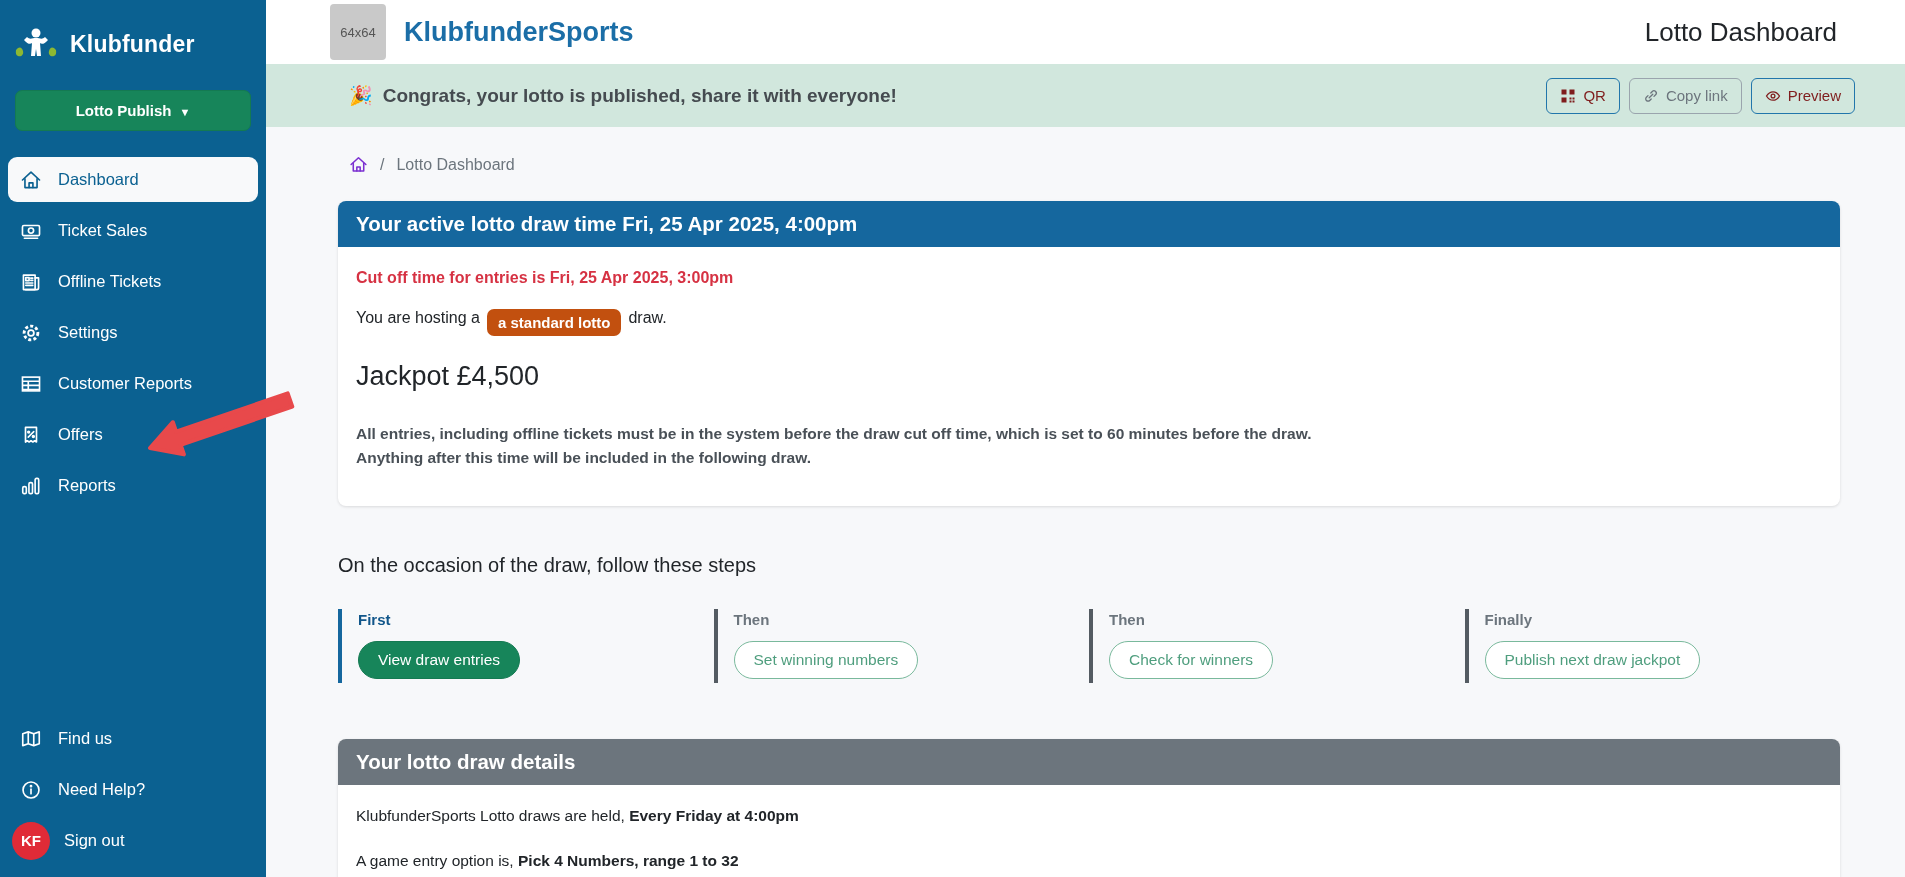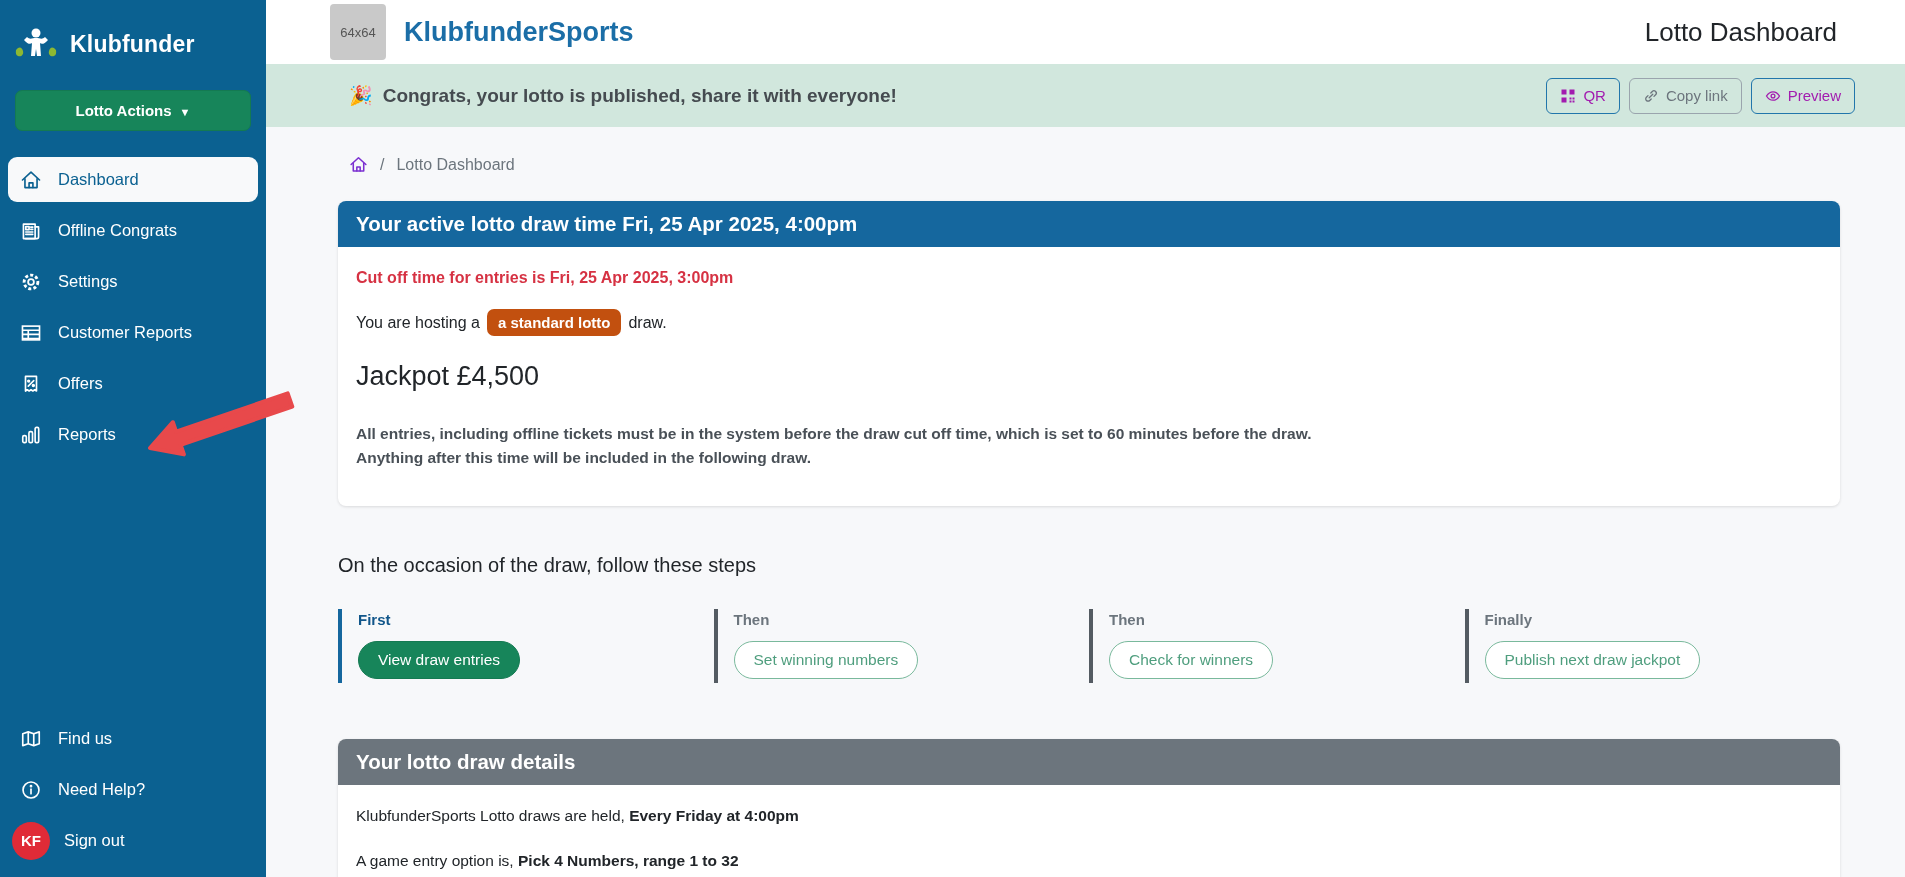--- a/index.html
+++ b/index.html
@@ -26,35 +26,35 @@
   .main { position:absolute; left:266px; top:0; width:1639px; height:877px; }
   .topbar { height:64px; background:#ffffff; display:flex; align-items:center; padding:0 68px 0 64px; }
   .logo-placeholder { width:56px; height:56px; background:#c9c9c9; border-radius:4px; color:#555; font-size:13px; display:flex; align-items:center; justify-content:center; }
   .club-name { margin-left:18px; color:#1b6ea7; font-size:27px; font-weight:700; }
   .page-title { margin-left:auto; color:#212529; font-size:26px; font-weight:400; }
 
   .banner { height:63px; background:#d1e7dd; display:flex; align-items:center; padding:0 50px 0 83px; }
   .banner-msg { font-size:19px; font-weight:600; color:#454b50; display:flex; align-items:center; gap:10px; }
   .banner-btns { margin-left:auto; display:flex; gap:9px; }
   .btn-sm { display:inline-flex; align-items:center; gap:7px; height:36px; padding:0 13px; border-radius:6px; background:transparent; font-size:15px; cursor:pointer; }
-  .btn-blue { border:1px solid #2176ab; color:#a21caf; }
+  .btn-blue { border:1px solid #2176ab; color:#7f1d1d; }
   .btn-gray { border:1px solid #9aa4ad; color:#6c757d; }
   .btn-sm svg { width:16px; height:16px; }
 
   .content { padding:28px 65px 0 72px; }
   .breadcrumb { display:flex; align-items:center; gap:12px; font-size:16px; color:#6c757d; margin-left:11px; }
   .breadcrumb svg { width:19px; height:19px; color:#7b2fd1; }
   .crumb-sep { color:#6c757d; }
 
   .card { background:#fff; border-radius:8px; box-shadow:0 1px 3px rgba(0,0,0,.12); overflow:hidden; }
   .draw-card { margin-top:27px; }
   .card-header-blue { background:#15679e; color:#fff; font-size:20.5px; font-weight:700; padding:11px 18px; }
   .card-body { padding:22px 18px 36px; }
   .cutoff { color:#d63243; font-size:16px; font-weight:700; }
-  .hosting { margin-top:22px; font-size:16px; color:#212529; display:flex; align-items:center; gap:7px; }
+  .hosting { margin-top:22px; font-size:16px; color:#212529; display:flex; align-items:flex-start; gap:7px; }
   .badge-lotto { background:#c2500f; color:#fff; font-weight:700; font-size:15px; padding:5px 11px; border-radius:7px; }
   .jackpot { margin-top:25px; font-size:27px; font-weight:500; color:#212529; }
   .info-text { margin-top:30px; font-size:15.5px; font-weight:700; color:#495057; line-height:24px; }
 
   .steps-heading { margin:48px 0 0 0; font-size:20px; font-weight:500; color:#212529; }
   .steps-row { display:flex; margin-top:32px; }
   .step-col { flex:1 1 0; border-left:4px solid #545b62; padding:2px 10px 4px 16px; }
   .step-col.first { border-left-color:#15679e; }
   .step-label { font-size:15px; font-weight:700; color:#6c757d; }
   .step-col.first .step-label { color:#11568a; }
@@ -77,41 +77,49 @@
     <svg class="brand-logo" viewBox="0 0 44 36">
       <path d="M2 24 C5 20 8 21 9 25 C10 29 7 31 4 30 C2 29.5 1.5 27 2 24Z" fill="#8db832"></path>
       <path d="M42 24 C39 20 36 21 35 25 C34 29 37 31 40 30 C42 29.5 42.5 27 42 24Z" fill="#8db832"></path>
       <circle cx="22" cy="7" r="4.5" fill="#ffffff"></circle>
       <path d="M22 12 C18 12 16 14 13 11 L10 14 C14 19 17 18 18 17 L17 30 L21 30 L22 23 L23 30 L27 30 L26 17 C27 18 30 19 34 14 L31 11 C28 14 26 12 22 12Z" fill="#ffffff"></path>
     </svg>
     <div class="brand-name">Klubfunder</div>
   </div>
 
   <div class="lotto-actions">
-    <span>Lotto Actions</span>
+    <span>Lotto Publish</span>
     <span class="caret">▼</span>
   </div>
 
   <div class="nav">
     <div class="nav-item active">
       <svg viewBox="0 0 16 16" fill="none" stroke="currentColor" stroke-width="1.2" stroke-linecap="round" stroke-linejoin="round">
           <path d="M1.8 8 8 2.3 14.2 8"></path>
           <path d="M3.6 7.2v6.3h8.8V7.2"></path>
           <path d="M6.6 13.5v-3.4h2.8v3.4"></path>
         </svg>
       <span>Dashboard</span>
     </div>
     <div class="nav-item">
+      <svg viewBox="0 0 16 16" fill="none" stroke="currentColor" stroke-width="1.2" stroke-linecap="round">
+          <rect x="1.8" y="4" width="12.4" height="7.4" rx="1"></rect>
+          <circle cx="8" cy="7.7" r="1.9"></circle>
+          <path d="M3.2 13.3h9.6"></path>
+        </svg>
+      <span>Ticket Sales</span>
+    </div>
+    <div class="nav-item">
       <svg viewBox="0 0 16 16" fill="none" stroke="currentColor" stroke-width="1.2" stroke-linecap="round" stroke-linejoin="round">
           <path d="M2.5 3h8.5v10.5H2.5z"></path>
           <path d="M11 5h2.5v7.2c0 .9-.6 1.3-1.2 1.3H4"></path>
           <rect x="4.2" y="4.8" width="2.4" height="2.2"></rect>
           <path d="M7.8 5.2h1.5M7.8 6.8h1.5M4.2 8.7h5.1M4.2 10.4h5.1"></path>
         </svg>
-      <span>Offline Congrats</span>
+      <span>Offline Tickets</span>
     </div>
     <div class="nav-item">
       <svg viewBox="0 0 16 16" fill="none" stroke="currentColor">
           <circle cx="8" cy="8" r="5" stroke-width="2.1" stroke-dasharray="2.2 1.6"></circle>
           <circle cx="8" cy="8" r="2.1" stroke-width="1.3"></circle>
         </svg>
       <span>Settings</span>
     </div>
     <div class="nav-item">
       <svg viewBox="0 0 16 16" fill="none" stroke="currentColor" stroke-width="1.2">

